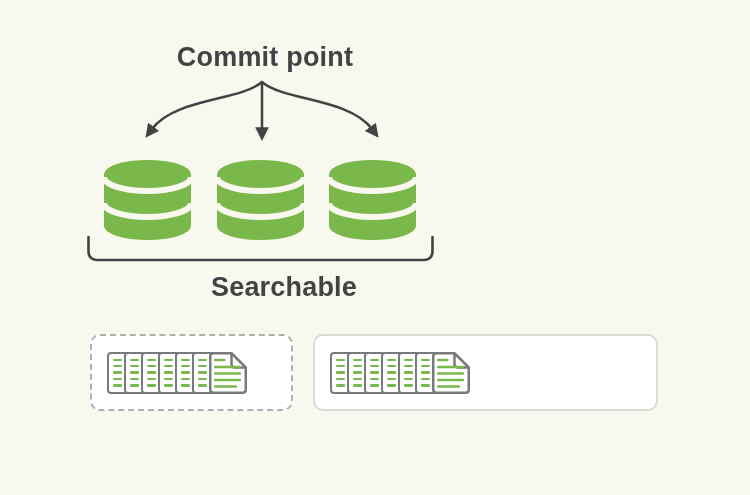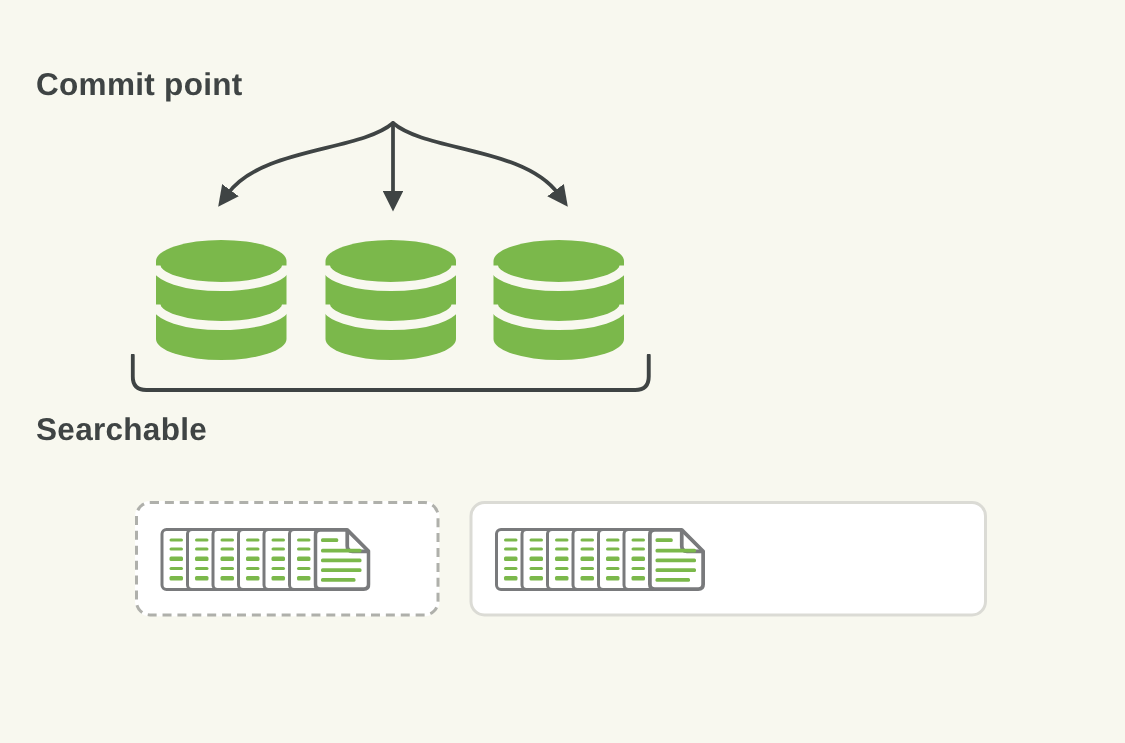--- a/index.html
+++ b/index.html
@@ -1,21 +1,21 @@
 <!DOCTYPE html>
 <html style="--bg: #F8F8EF; --dark: #3F4444; --green: #7BB84B; --doc-border: #797A7C; --dash-border: #AFB0AB; --solid-border: #DBDBD5; --box-fill: #FFFFFF;"><head>
 <meta charset="utf-8">
 <style>
   html,body{margin:0;padding:0;background:var(--bg,#F8F8EF);}
   .canvas{position:relative;width:750px;height:495px;background:var(--bg);
           font-family:"Liberation Sans",sans-serif;overflow:hidden;}
-  .dlabel{position:absolute;font-weight:700;font-size:21px;color:var(--dark);
-          line-height:24px;letter-spacing:.2px;margin-left:24px;}
+  .dlabel{position:absolute;font-weight:700;font-size:27px;color:var(--dark);
+          text-align:center;line-height:24px;letter-spacing:.2px;}
   .commit-label{left:0;top:45px;width:530px;}
-  .searchable-label{left:0;top:275px;width:520px;}
+  .searchable-label{left:0;top:275px;width:520px;padding-left:24px;}
   .buffer-label{left:90px;top:421px;width:203px;}
   .translog-label{left:313px;top:421px;width:345px;}
 
   .arrows{position:absolute;left:130px;top:72px;}
   .arrow-path{fill:none;stroke:var(--dark);stroke-width:2.5;stroke-linecap:round;}
   .arrow-head{fill:var(--dark);}
 
   .segments-row{position:absolute;left:103px;top:159px;width:314px;height:82px;
                 display:flex;justify-content:space-between;}
   .cyl-fill{fill:var(--green);}

